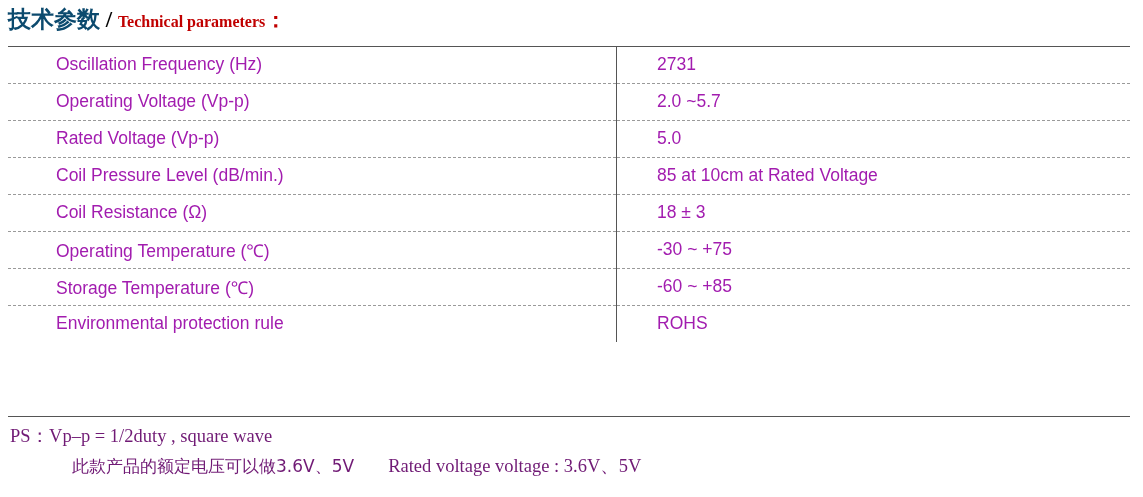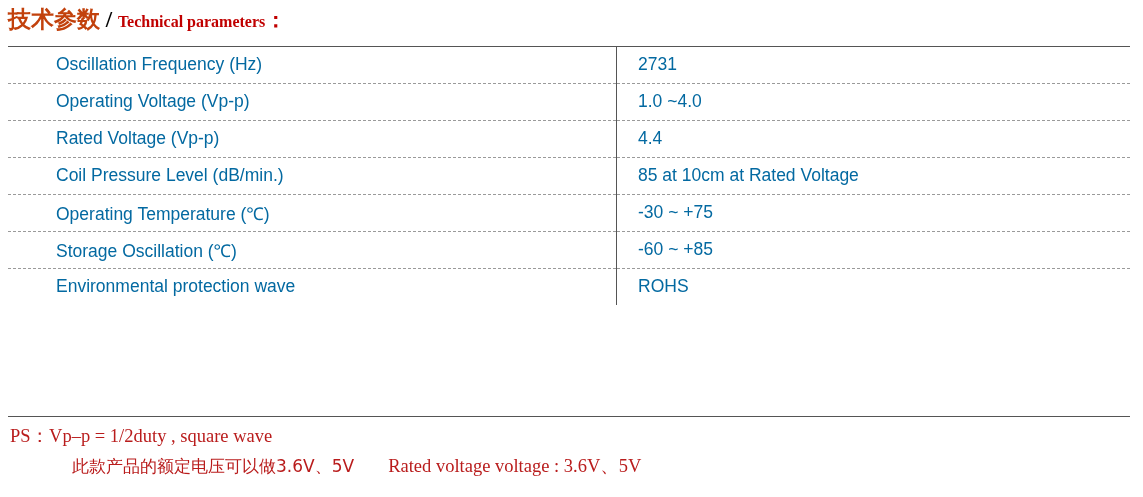--- a/index.html
+++ b/index.html
@@ -27,21 +27,21 @@
     position: absolute;
     left: 8px;
     top: 4px;
     font-size: 23px;
     font-weight: bold;
     white-space: nowrap;
     line-height: 30px;
   }
   .heading .cn {
     font-family: "DejaVu Sans", sans-serif;
-    color: #c2410c;
+    color: #0c4a6e;
     font-weight: bold;
     font-size: 23px;
   }
   .heading .sep {
     color: #000000;
     font-family: "Liberation Serif", serif;
     font-weight: bold;
     font-size: 23px;
   }
   .heading .en {
@@ -64,35 +64,35 @@
     top: 46px;
     width: 1122px;
     border-collapse: collapse;
     table-layout: fixed;
   }
   .spec-table tr {
     height: 37px;
   }
   .spec-table td {
     font-size: 17.5px;
-    color: #0369a1;
+    color: #a21caf;
     vertical-align: middle;
     padding: 0;
     border-bottom: 1px dashed #9a9a9a;
   }
   .spec-table tr:last-child td {
     border-bottom: none;
   }
   .spec-table td.label {
     width: 560px;
     padding-left: 48px;
     border-right: 1px solid #555555;
   }
   .spec-table td.value {
-    padding-left: 21px;
+    padding-left: 40px;
   }
 
   
   .rule {
     position: absolute;
     left: 8px;
     width: 1122px;
     height: 1px;
     background: #555555;
   }
@@ -102,21 +102,21 @@
   
   .notes {
     position: absolute;
     left: 10px;
     top: 421px;
     width: 1120px;
   }
   .note-line {
     font-family: "Liberation Serif", serif;
     font-size: 18.5px;
-    color: #b91c1c;
+    color: #701a75;
     line-height: 30px;
     white-space: nowrap;
   }
   .note-line.first {
     padding-left: 0px;
   }
   .note-line.second {
     padding-left: 30px;
   }
   .note-line .cn {
@@ -141,40 +141,44 @@
   <div class="rule rule-top"></div>
 
   <table class="spec-table">
     <tbody>
       <tr>
         <td class="label">Oscillation Frequency (Hz)</td>
         <td class="value">2731</td>
       </tr>
       <tr>
         <td class="label">Operating Voltage (Vp-p)</td>
-        <td class="value">1.0 ~4.0</td>
+        <td class="value">2.0 ~5.7</td>
       </tr>
       <tr>
         <td class="label">Rated Voltage (Vp-p)</td>
-        <td class="value">4.4</td>
+        <td class="value">5.0</td>
       </tr>
       <tr>
         <td class="label">Coil Pressure Level (dB/min.)</td>
         <td class="value">85 at 10cm at Rated Voltage</td>
       </tr>
       <tr>
+        <td class="label">Coil Resistance (Ω)</td>
+        <td class="value">18 ± 3</td>
+      </tr>
+      <tr>
         <td class="label">Operating Temperature (℃)</td>
         <td class="value">-30 ~ +75</td>
       </tr>
       <tr>
-        <td class="label">Storage Oscillation (℃)</td>
+        <td class="label">Storage Temperature (℃)</td>
         <td class="value">-60 ~ +85</td>
       </tr>
       <tr>
-        <td class="label">Environmental protection wave</td>
+        <td class="label">Environmental protection rule</td>
         <td class="value">ROHS</td>
       </tr>
     </tbody>
   </table>
 
   <div class="rule rule-bottom"></div>
 
   <div class="notes">
     <div class="note-line first">PS：Vp–p = 1/2duty , square wave</div>
     <div class="note-line second">

